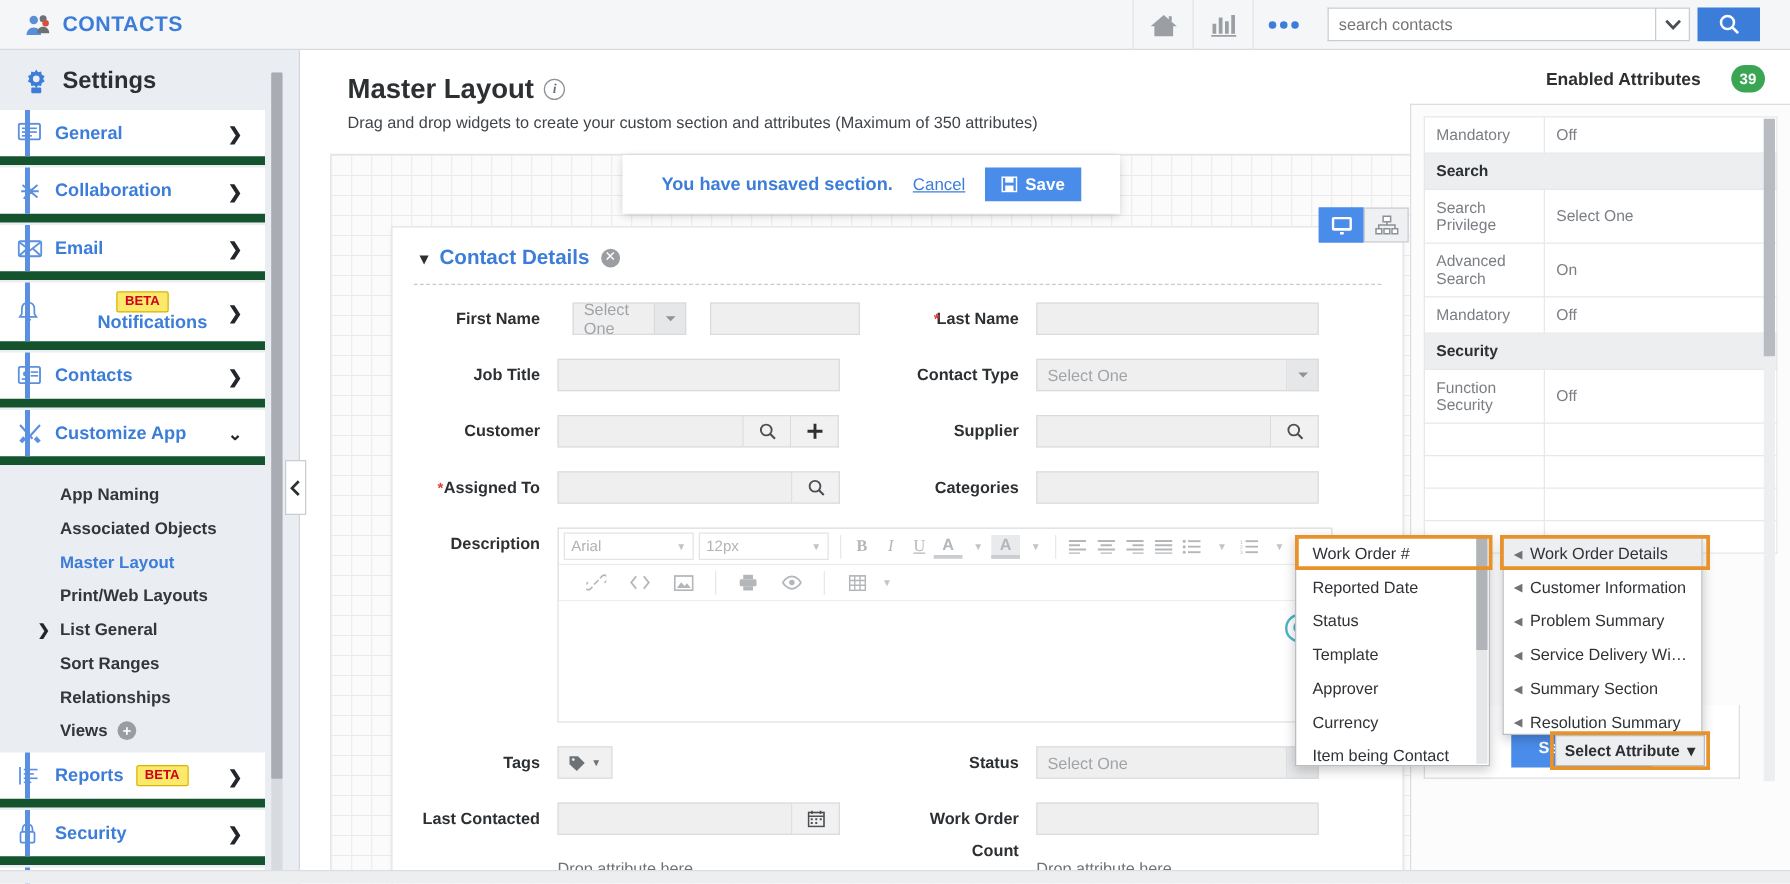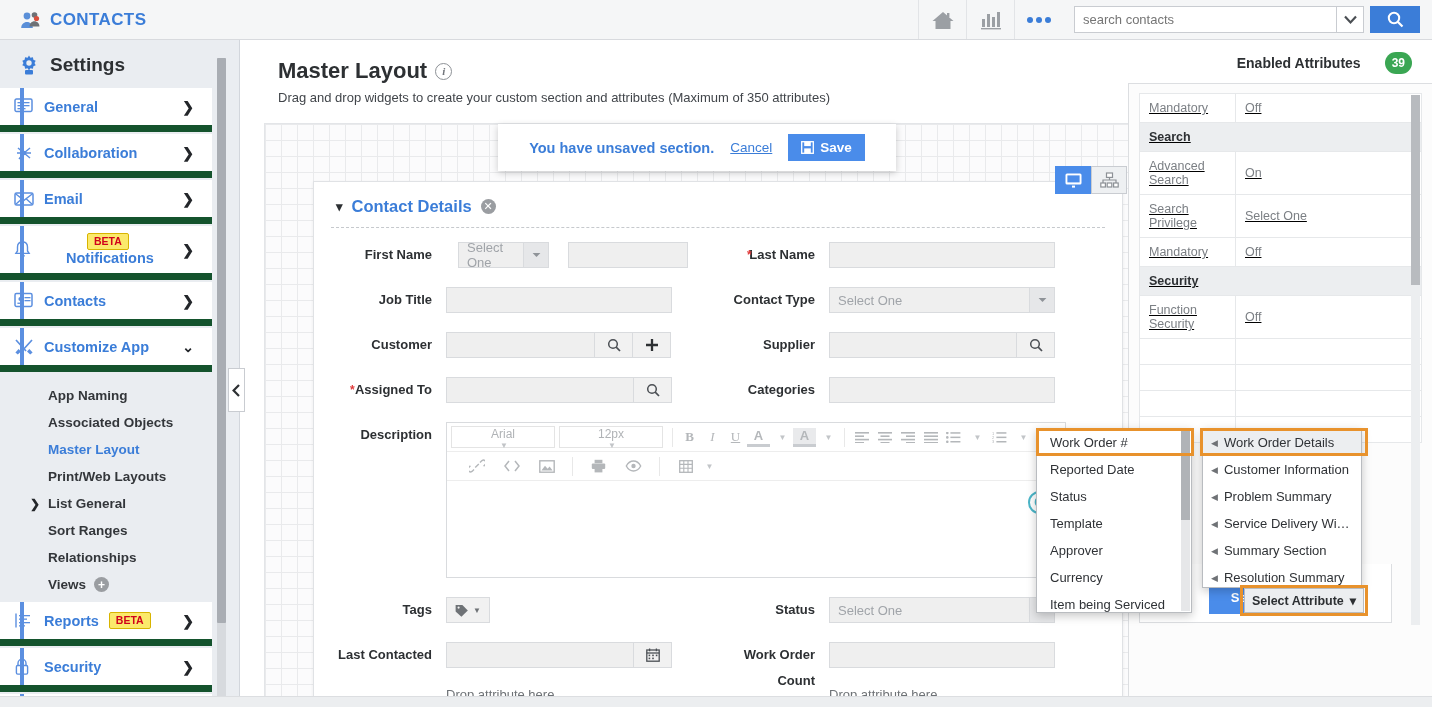--- a/index.html
+++ b/index.html
@@ -24,21 +24,21 @@
     color: #3b7dd8; font-size: 17px; font-weight: bold; letter-spacing: .4px;
   }
   .topbar-spacer { flex: 1; }
   .tb-btn {
     width: 48px; height: 39px; display: flex; align-items: center; justify-content: center;
     border-left: 1px solid #e2e4e7; cursor: pointer;
   }
   .tb-btn:last-of-type { border-right: 1px solid #e2e4e7; }
   .dots { display: flex; gap: 3px; }
   .dots i { width: 6px; height: 6px; border-radius: 50%; background: #3b7dd8; display: block; }
-  .searchwrap { display: flex; align-items: center; padding: 0 12px 0 12px; }
+  .searchwrap { display: flex; align-items: center; padding: 0 24px 0 12px; }
   .search-input {
     width: 262px; height: 27px; border: 1px solid #c9ccd1; border-right: none;
     background: #fff; font-size: 13px; color: #9aa0a6; padding: 0 8px; outline: none;
     font-family: "Liberation Sans", sans-serif;
   }
   .search-caret {
     width: 28px; height: 27px; border: 1px solid #c9ccd1; background: #fff;
     display: flex; align-items: center; justify-content: center; cursor: pointer;
   }
   .search-go {
@@ -171,21 +171,21 @@
     display: flex; align-items: center; justify-content: center; cursor: pointer; color: #4b4f54;
   }
   .drop-hint { font-size: 13px; color: #6e7276; }
 
   
   .rte { border: 1px solid #d9dbde; background: #fff; }
   .rte-bar { display: flex; align-items: center; height: 29px; border-bottom: 1px solid #ededed; padding: 0 4px; }
   .rte-bar2 { height: 29px; }
   .rte-sel {
     width: 104px; height: 22px; border: 1px solid #e4e4e4; display: flex; align-items: center;
-    justify-content: space-between; padding: 0 5px; font-size: 12px; color: #b0b3b6; margin-right: 4px; cursor: pointer; flex-direction: column;
+    justify-content: space-between; padding: 0 5px; font-size: 12px; color: #b0b3b6; margin-right: 4px; cursor: pointer;
   }
   .rte-btn {
     min-width: 23px; height: 23px; display: flex; align-items: center; justify-content: center;
     color: #b4b7ba; font-size: 13px; cursor: pointer;
   }
   .rte-div { width: 1px; height: 19px; background: #e8e8e8; margin: 0 5px; }
   .mini-caret { color: #c2c5c8; font-size: 8px; margin-left: 2px; }
   .rte-body { height: 96px; background: #fff; position: relative; }
   .gram {
     position: absolute; right: 14px; top: 10px; width: 23px; height: 23px; border-radius: 50%;
@@ -234,21 +234,21 @@
   .tabs { display: flex; padding: 9px 8px 0 8px; border-bottom: 1px solid #d3d6d9; }
   .tab {
     flex: 1; height: 31px; display: flex; align-items: center; justify-content: center;
     font-size: 13px; color: #2d3033; background: #f0f1f3; border: 1px solid #d3d6d9;
     cursor: pointer; margin-right: -1px;
   }
   .tab.active {
     background: #fff; font-weight: bold; border-bottom-color: #fff;
     border-top: 3px solid #3b9ae8; height: 32px; margin-bottom: -1px;
   }
-  .insp-body { position: relative; padding: 9px 10px 0 10px; text-decoration: underline; }
+  .insp-body { position: relative; padding: 9px 10px 0 10px; }
   .ptable { width: 100%; border-collapse: collapse; background: #fff; border: 1px solid #dcdee1; }
   .ptable td {
     border: 1px solid #e6e8ea; font-size: 12.5px; color: #7b7f84; padding: 7px 9px; vertical-align: middle;
   }
   .ptable td.k { width: 96px; }
   .ptable tr.grp td {
     background: #eceef0; font-weight: bold; color: #2d3033; font-size: 12.5px;
   }
   .insp-scroll { position: absolute; right: 12px; top: 11px; width: 9px; height: 530px; background: #eceef0; }
   .insp-thumb { position: absolute; left: 0; top: 0; width: 9px; height: 190px; background: #b8bbbf; }
@@ -384,21 +384,21 @@
 
       <div class="nav-item tall">
         <span class="nav-ico">
           <svg width="17" height="19" viewBox="0 0 17 19">
               <path d="M8.5 2c3 0 5 2 5 5v4l1.6 2.4H1.9L3.5 11V7c0-3 2-5 5-5z" stroke="#5b8fe0" stroke-width="1.4" fill="none"></path>
               <path d="M6.6 15.2a2 2 0 0 0 3.8 0" stroke="#5b8fe0" stroke-width="1.4" fill="none"></path>
             </svg>
         </span>
         <span class="notif-stack">
           <span class="beta">BETA</span>
-          <span class="nav-label" style="margin-left:4px">Notifications</span>
+          <span class="nav-label" style="margin-left:16px">Notifications</span>
         </span>
         <span class="nav-chev">❯</span>
       </div>
 
       <div class="nav-item">
         <span class="nav-ico">
           <svg width="19" height="17" viewBox="0 0 19 17">
               <rect x="1" y="1.5" width="17" height="13" rx="1.4" stroke="#5b8fe0" stroke-width="1.5" fill="none"></rect>
               <circle cx="6.4" cy="7" r="2" fill="#5b8fe0"></circle>
               <rect x="10.5" y="5" width="6" height="1.3" fill="#5b8fe0"></rect>
@@ -904,26 +904,26 @@
       <table class="ptable">
         <tbody>
             <tr>
           <td class="k">Mandatory</td>
           <td>Off</td>
         </tr>
         <tr class="grp">
           <td colspan="2">Search</td>
         </tr>
         <tr>
+          <td class="k">Search Privilege</td>
+          <td>Select One</td>
+        </tr>
+        <tr>
           <td class="k">Advanced Search</td>
           <td>On</td>
-        </tr>
-        <tr>
-          <td class="k">Search Privilege</td>
-          <td>Select One</td>
         </tr>
         <tr>
           <td class="k">Mandatory</td>
           <td>Off</td>
         </tr>
         <tr class="grp">
           <td colspan="2">Security</td>
         </tr>
         <tr>
           <td class="k">Function Security</td>
@@ -958,21 +958,21 @@
     </div>
   </div>
 
   <div class="menu menu-attr">
     <div class="menu-item">Work Order #</div>
     <div class="menu-item">Reported Date</div>
     <div class="menu-item">Status</div>
     <div class="menu-item">Template</div>
     <div class="menu-item">Approver</div>
     <div class="menu-item">Currency</div>
-    <div class="menu-item">Item being Serviced</div>
+    <div class="menu-item">Item being Contact</div>
     <div class="menu-scroll">
       <div class="menu-thumb"></div>
     </div>
   </div>
 
   <div class="menu menu-sect">
     <div class="menu-item sect hl">
       <span class="lcaret">◀</span>
       <span>Work Order Details</span>
     </div>

